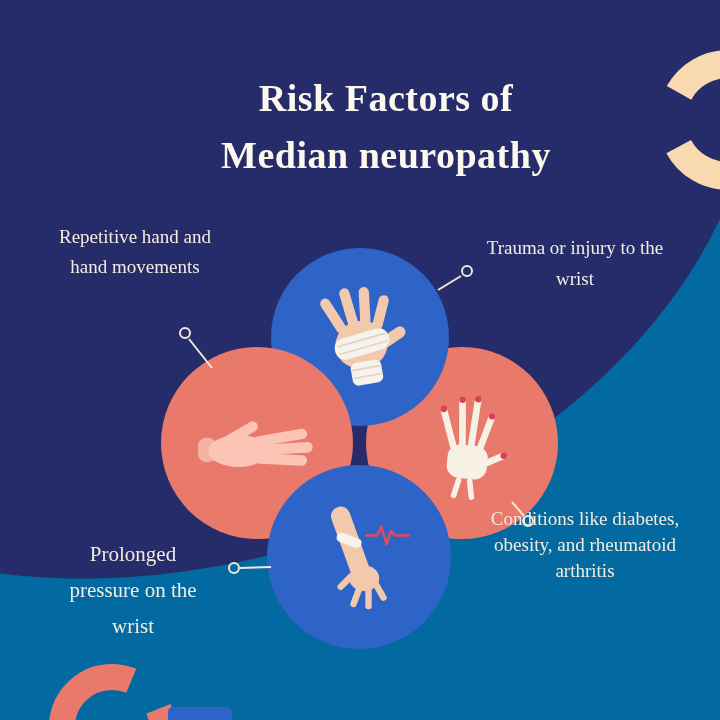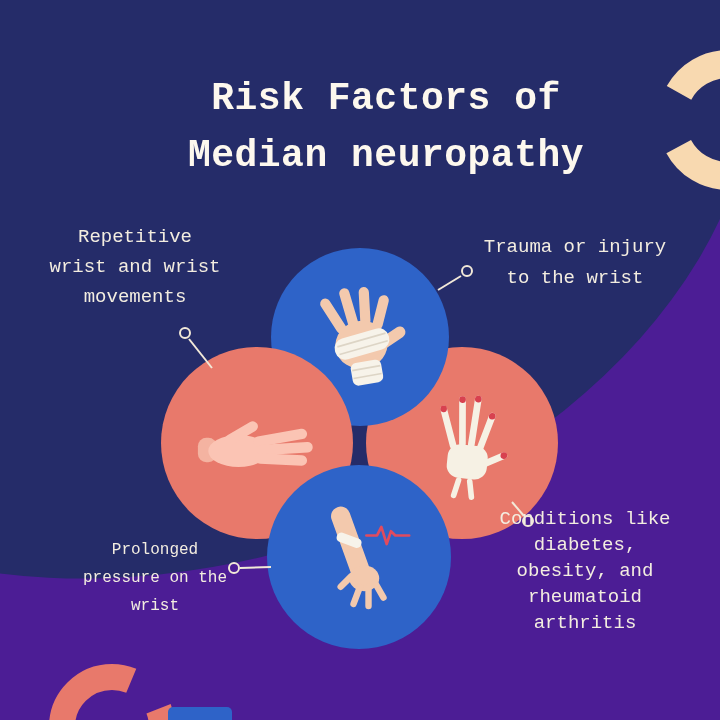--- a/index.html
+++ b/index.html
@@ -1,21 +1,21 @@
 <!DOCTYPE html>
 <html><head>
 <meta charset="utf-8">
 <style>
   html,body{margin:0;padding:0;}
   .canvas{
     position:relative;
     width:720px;height:720px;
-    background:#4c1d95;
+    background:#0369a1;
     overflow:hidden;
-    font-family:Liberation Mono, monospace;
+    font-family:Liberation Serif, serif;
   }
   
   .swoosh{
     position:absolute;
     left:-380px;top:-260px;
     width:1150px;height:820px;
     background:#252c69;
     border-radius:50%;
     transform:rotate(-18deg);
   }
@@ -53,21 +53,21 @@
     position:absolute;left:0;top:0;width:720px;height:720px;
     z-index:6;pointer-events:none;
   }
   
   .label{
     position:absolute;z-index:7;
     color:#f3ede0;text-align:center;
   }
   .label-repetitive{left:49px;top:222px;width:172px;font-size:19px;line-height:30px;}
   .label-trauma    {left:480px;top:232px;width:190px;font-size:19px;line-height:31px;}
-  .label-pressure  {left:80px;top:536px;width:150px;font-size:16px;line-height:28px;}
+  .label-pressure  {left:58px;top:536px;width:150px;font-size:21px;line-height:36px;}
   .label-conditions{left:487px;top:506px;width:196px;font-size:19px;line-height:26px;}
 </style>
 </head>
 <body>
 
 <div class="canvas">
 
   <div class="swoosh"></div>
 
   <svg class="arc-tr" viewBox="0 0 70 170">
@@ -174,21 +174,21 @@
     <g stroke="#f2e9d8" stroke-width="2" fill="none">
       <circle cx="234" cy="568" r="5"></circle>
       <line x1="240" y1="568" x2="271" y2="567"></line>
     </g>
     <g stroke="#f2e9d8" stroke-width="2" fill="none">
       <circle cx="528" cy="521" r="5"></circle>
       <line x1="524" y1="516" x2="512" y2="502"></line>
     </g>
   </svg>
 
-  <div class="label label-repetitive">Repetitive wrist and wrist movements</div>
+  <div class="label label-repetitive">Repetitive hand and hand movements</div>
 
   <div class="label label-trauma">Trauma or injury to the wrist</div>
 
   <div class="label label-pressure">Prolonged pressure on the wrist</div>
 
   <div class="label label-conditions">Conditions like diabetes, obesity, and rheumatoid arthritis</div>
 
 </div>
 
 </body></html>

